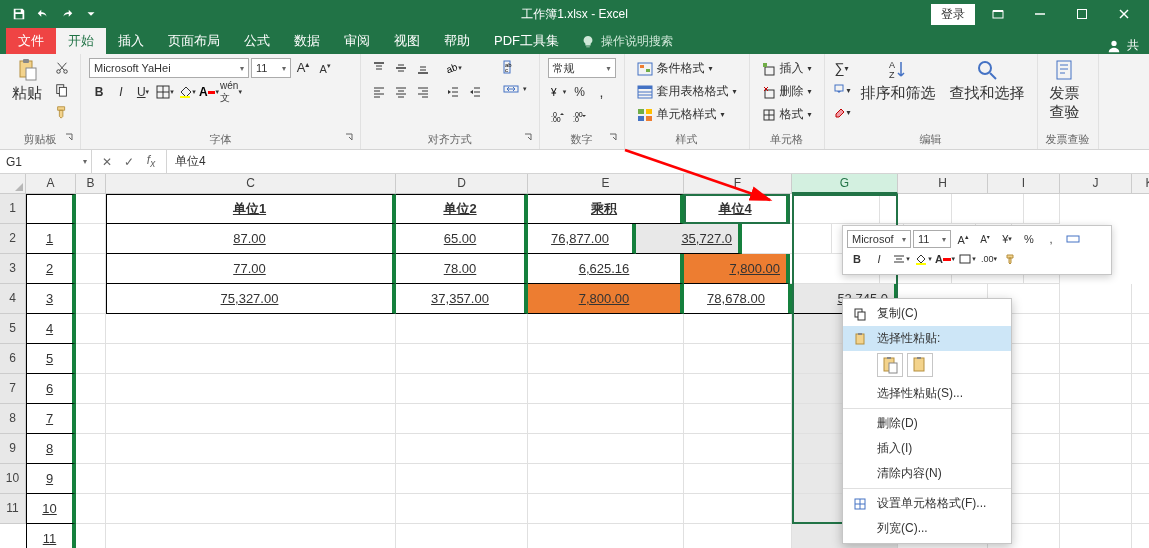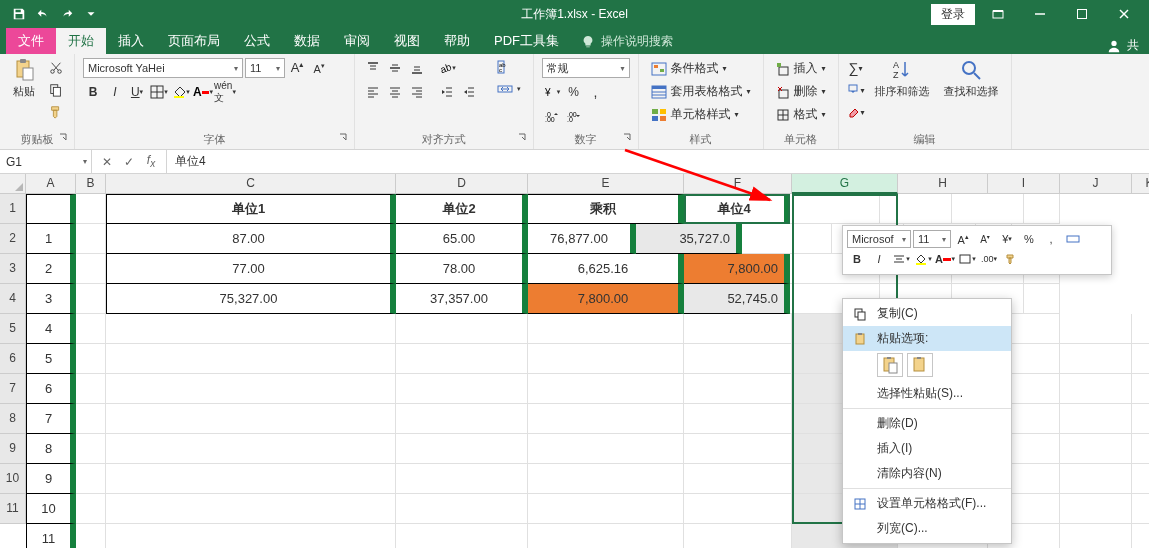--- a/index.html
+++ b/index.html
@@ -13,36 +13,36 @@
 .title-center { position: absolute; left: 50%; transform: translateX(-50%); font-size: 12px; }
 .title-right { margin-left: auto; display: flex; align-items: center; gap: 4px; padding-right: 6px; }
 .login-btn { background: #fff; color: #333; padding: 2px 10px; font-size: 12px; cursor: pointer; }
 .title-winbtn { width: 38px; height: 24px; display: flex; align-items: center; justify-content: center; cursor: pointer; }
 .title-winbtn svg { width: 12px; height: 12px; stroke: #fff; fill: none; stroke-width: 1; }
 
 
 .tabsrow { height: 26px; background: #217346; display: flex; align-items: flex-end; color: #fff; padding-left: 6px; }
 .tab { padding: 4px 12px 4px; font-size: 13px; cursor: pointer; }
 .tab.active { background: #f3f3f3; color: #217346; }
-.tab.file { background: #ec4899; }
+.tab.file { background: #ef4444; }
 .tell-me { display: flex; align-items: center; gap: 6px; padding: 4px 10px; cursor: text; color: #cfe8d8; }
 .tell-me svg { width: 14px; height: 14px; fill: #cfe8d8; }
 .share-area { margin-left: auto; display:flex; align-items:center; gap:6px; padding-right: 10px; }
 .share-area svg { width:14px; height:14px; fill:#fff; }
 
 
 .ribbon { height: 96px; background: #f3f3f3; border-bottom: 1px solid #d4d4d4; display: flex; }
 .group { display: flex; flex-direction: column; justify-content: space-between; padding: 4px 8px 2px; position: relative; border-right: 1px solid #e1e1e1; }
 .group-body { display: flex; align-items: flex-start; gap: 6px; }
 .group-label { font-size: 11px; color: #666; text-align: center; padding-top: 2px; position: relative; }
 .group-label .launcher { position: absolute; right: -4px; top: 0; width: 14px; height: 14px; display: flex; align-items: center; justify-content: center; cursor: pointer; }
 .group-label .launcher svg { width: 8px; height: 8px; fill: #666; }
 .bigbtn { display: flex; flex-direction: column; align-items: center; gap: 2px; cursor: pointer; padding: 0 4px; }
 .bigbtn svg { width: 24px; height: 24px; }
-.bigbtn span { font-size: 11px; }
+.bigbtn span { font-size: 15px; }
 .col { display: flex; flex-direction: column; gap: 2px; }
 .row { display: flex; gap: 2px; align-items: center; }
 .smbtn { width: 20px; height: 20px; display: flex; align-items: center; justify-content: center; cursor: pointer; }
 .smbtn svg { width: 14px; height: 14px; }
 .txtbtn { padding: 2px 4px; font-size: 12px; cursor: pointer; display: flex; align-items: center; gap: 4px; }
 .sel { height: 20px; border: 1px solid #ababab; background: #fff; font-size: 11px; padding: 0 4px; display: flex; align-items: center; justify-content: space-between; cursor: pointer; }
 .sel .arr { font-size: 8px; color: #666; margin-left: 4px; }
 
 
 .fbar { height: 24px; border-bottom: 1px solid #d4d4d4; display: flex; align-items: stretch; background: #fff; }
@@ -60,21 +60,21 @@
 .colhdr { border-right: 1px solid #ccc; border-bottom: 1px solid #ccc; background: #f0f0f0; text-align: center; font-size: 12px; line-height: 19px; color: #444; cursor: pointer; }
 .colhdr.active { background: #d3f0e0; border-bottom: 2px solid #217346; color: #217346; }
 .rowhdrs { position: absolute; left: 0; top: 20px; width: 26px; }
 .rowhdr { height: 30px; border-right: 1px solid #ccc; border-bottom: 1px solid #ccc; background: #f0f0f0; text-align: center; font-size: 12px; line-height: 29px; color: #444; cursor: pointer; }
 .rowhdr.inrange { background: #e8e8e8; }
 .cells { position: absolute; left: 26px; top: 20px; }
 .cellrow { display: flex; height: 30px; }
 .cell { border-right: 1px solid #e0e0e0; border-bottom: 1px solid #e0e0e0; font-size: 13px; display: flex; align-items: center; justify-content: center; padding: 0 6px; background: #fff; }
 .cell.b-top { border-top: 1px solid #000; }
 .cell.b-left { border-left: 1px solid #000; }
-.cell.b-right { border-right: 6px solid #15803d; }
+.cell.b-right { border-right: 4px solid #15803d; text-decoration: underline; }
 .cell.b-bottom { border-bottom: 1px solid #000; }
 .cell.num { justify-content: flex-end; }
 .cell.hdr { font-weight: bold; }
 .cell.active { outline: 2px solid #217346; outline-offset: -2px; }
 .cell.gsel { background: #e8e8e8; }
 .cell.orange { background: #ed7d31; }
 .col-range-border { position: absolute; border: 2px solid #217346; pointer-events: none; }
 
 
 .arrow-ann { position: absolute; pointer-events: none; }
@@ -375,21 +375,21 @@
     <div class="group-label"><span>对齐方式</span><span class="launcher">
           <svg viewBox="0 0 8 8">
             <path d="M1 1h6v6M4 4l3 3" stroke="#666" fill="none"></path>
           </svg>
         </span></div>
   </div>
 
   <div class="group">
     <div class="group-body">
       <div class="col" style="gap:4px">
-        <div class="sel" style="width:88px">
+        <div class="sel" style="width:68px">
             <span>常规</span>
             <span class="arr">▾</span>
           </div>
         <div class="row">
           <div class="smbtn">
               <svg viewBox="0 0 14 14">
                 <text x="2" y="11" font-size="10">¥</text>
               </svg>
               <span style="font-size:7px">▾</span>
             </div>
@@ -527,20 +527,35 @@
         <svg viewBox="0 0 24 24">
             <circle cx="10" cy="10" r="6" fill="none" stroke="#4472c4" stroke-width="2"></circle>
             <line x1="15" y1="15" x2="21" y2="21" stroke="#4472c4" stroke-width="2"></line>
           </svg>
         <span>查找和选择</span>
       </div>
     </div>
     <div class="group-label"><span>编辑</span></div>
   </div>
 
+  <div class="group">
+    <div class="group-body">
+      <div class="bigbtn">
+        <svg viewBox="0 0 24 24">
+            <rect x="4" y="3" width="14" height="18" fill="none" stroke="#4472c4"></rect>
+            <line x1="7" y1="7" x2="15" y2="7" stroke="#4472c4"></line>
+            <line x1="7" y1="11" x2="15" y2="11" stroke="#4472c4"></line>
+            <line x1="7" y1="15" x2="12" y2="15" stroke="#4472c4"></line>
+          </svg>
+        <span style="white-space:pre-line;text-align:center">发票
+查验</span>
+      </div>
+    </div>
+    <div class="group-label"><span>发票查验</span></div>
+  </div>
 </div>
 
 <div class="fbar">
   <div class="namebox">
       <span>G1</span>
       <span class="arr">▾</span>
     </div>
   <div class="fbar-btns">
     <div class="fb">✕</div>
     <div class="fb">✓</div>
@@ -623,20 +638,21 @@
       <div class="cell" style="width:72px"></div>
       <div class="cell" style="width:36px"></div>
     </div>
 
     <div class="cellrow">
       <div class="cell b-left b-bottom b-right" style="width:50px">3</div>
       <div class="cell" style="width:30px"></div>
       <div class="cell num b-left b-bottom b-right" style="width:290px;justify-content:center">75,327.00</div>
       <div class="cell num b-bottom b-right" style="width:132px;justify-content:center">37,357.00</div>
       <div class="cell num orange b-bottom b-right" style="width:156px;justify-content:center">7,800.00</div>
+      <div class="cell num b-bottom b-right" style="width:108px;justify-content:center">78,678.00</div>
       <div class="cell num gsel b-bottom b-right" style="width:106px;justify-content:flex-end">52,745.0</div>
       <div class="cell" style="width:90px"></div>
       <div class="cell" style="width:72px"></div>
       <div class="cell" style="width:72px"></div>
       <div class="cell" style="width:36px"></div>
     </div>
 
     <div class="cellrow">
         <div class="cell b-left b-bottom b-right" style="width:50px">4</div>
         <div class="cell" style="width:30px"></div>
@@ -842,21 +858,21 @@
       </span>
       <span>复制(C)</span>
     </div>
   <div class="mi hl">
       <span class="mic">
         <svg viewBox="0 0 14 14">
           <rect x="3" y="2" width="8" height="10" fill="#f3d38c" stroke="#b58f3e"></rect>
           <rect x="5" y="1" width="4" height="2" fill="#888"></rect>
         </svg>
       </span>
-      <span>粘贴选项:</span>
+      <span>选择性粘贴:</span>
     </div>
   <div class="pasteopts">
     <div class="po">
         <svg width="18" height="18" viewBox="0 0 18 18">
           <rect x="3" y="2" width="10" height="13" fill="#f3d38c" stroke="#b58f3e"></rect>
           <rect x="6" y="1" width="4" height="2" fill="#888"></rect>
           <rect x="8" y="7" width="8" height="10" fill="#fff" stroke="#888"></rect>
         </svg>
       </div>
     <div class="po">

